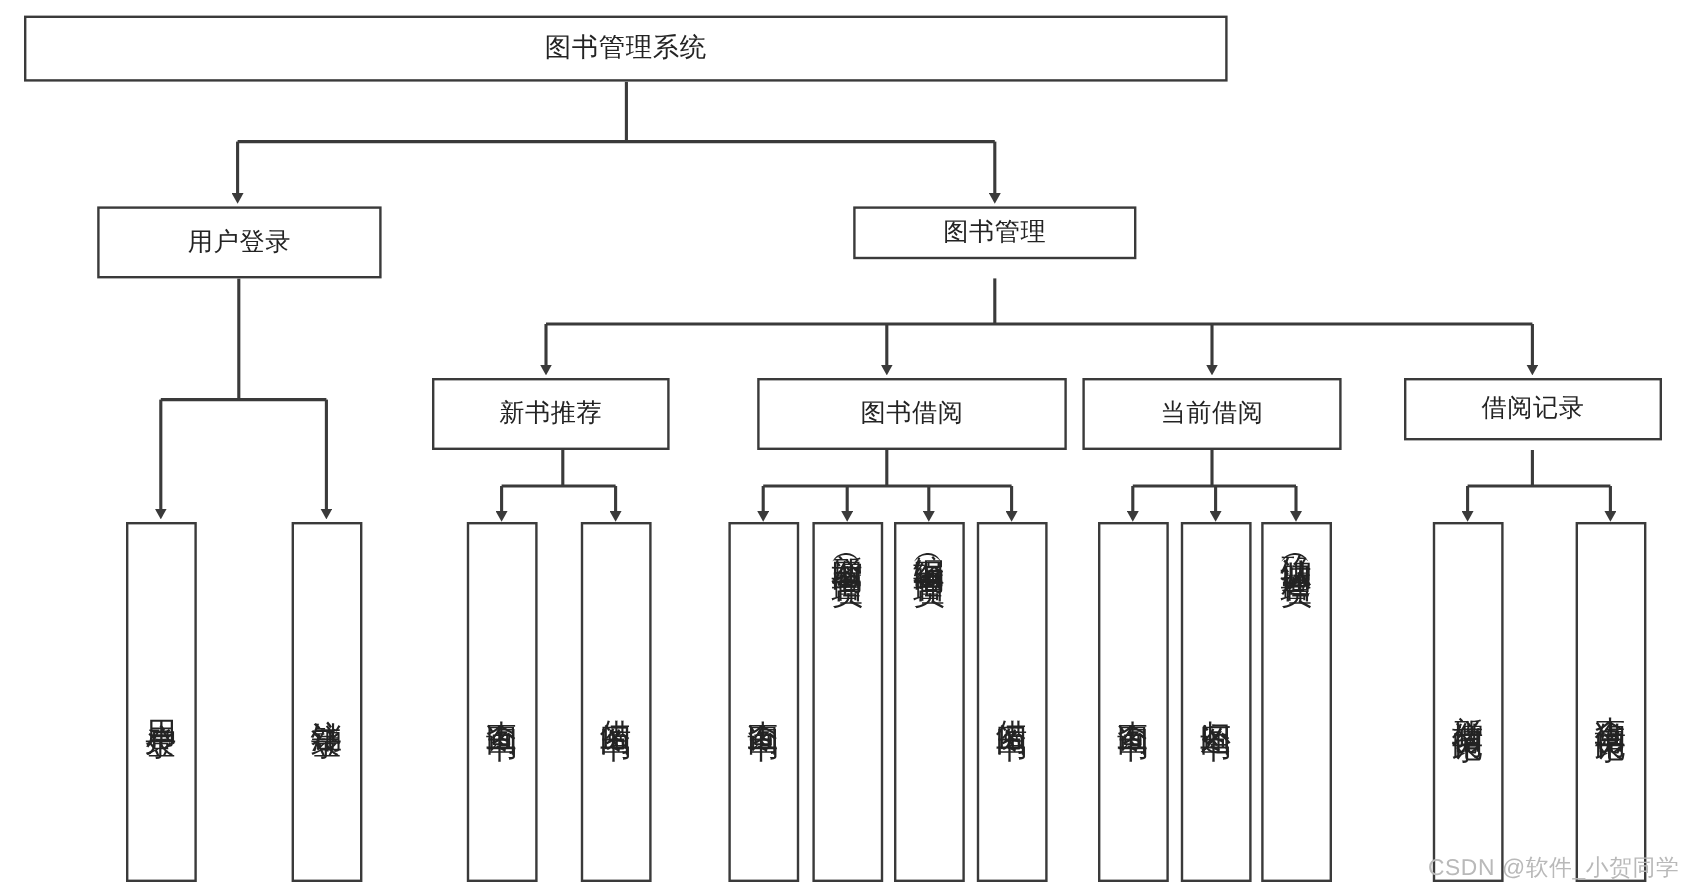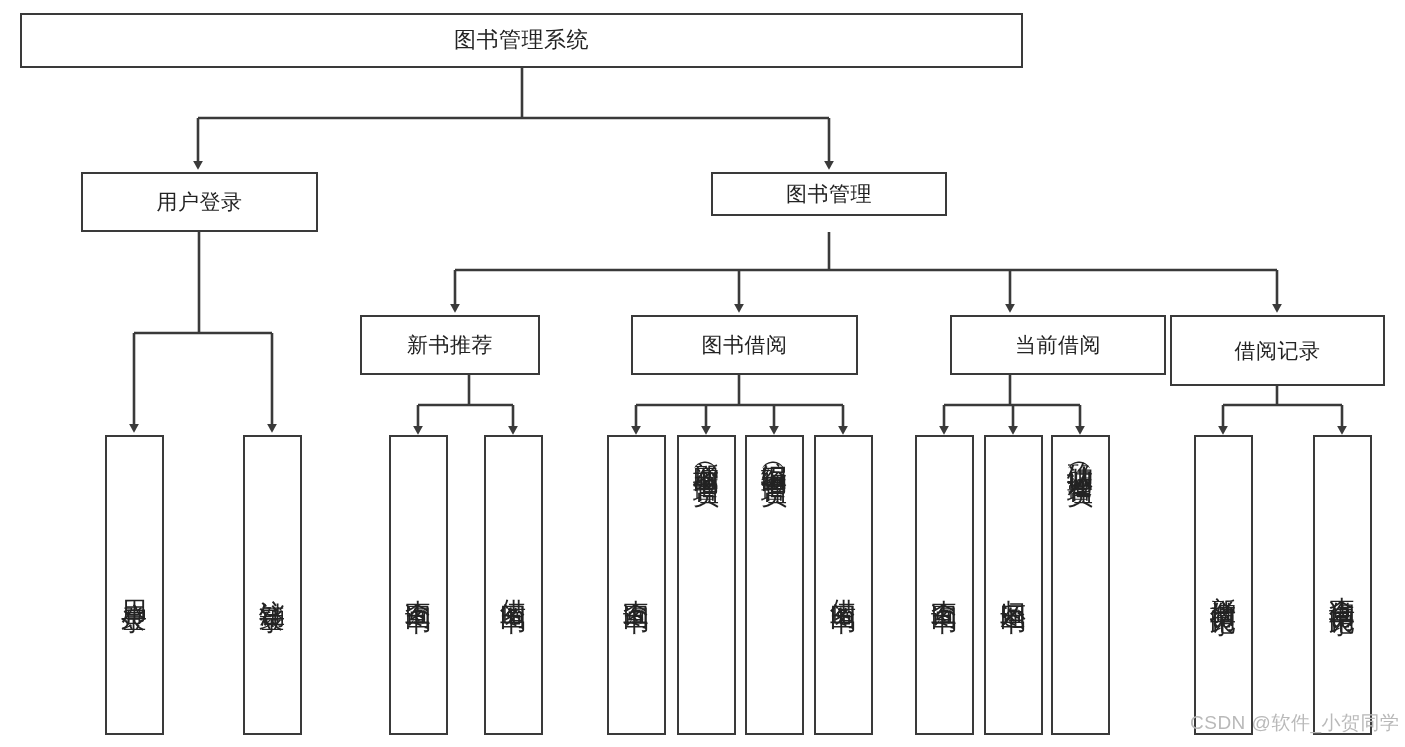--- a/index.html
+++ b/index.html
@@ -138,30 +138,30 @@
     <span class="node-label">图书管理系统</span>
   </div>
 
   <div class="node horiz" style="left:81px; top:172px; width:237px; height:60px;">
     <span class="node-label">用户登录</span>
   </div>
   <div class="node horiz" style="left:711px; top:172px; width:236px; height:44px;">
     <span class="node-label">图书管理</span>
   </div>
 
-  <div class="node horiz" style="left:360px; top:315px; width:180px; height:60px;">
+  <div class="node horiz" style="left:360px; top:315px; width:198px; height:60px;">
     <span class="node-label">新书推荐</span>
   </div>
-  <div class="node horiz" style="left:631px; top:315px; width:227px; height:60px;">
+  <div class="node horiz" style="left:631px; top:315px; width:258px; height:60px;">
     <span class="node-label">图书借阅</span>
   </div>
-  <div class="node horiz" style="left:950px; top:315px; width:216px; height:60px;">
+  <div class="node horiz" style="left:902px; top:315px; width:216px; height:60px;">
     <span class="node-label">当前借阅</span>
   </div>
-  <div class="node horiz" style="left:1170px; top:315px; width:215px; height:71px;">
+  <div class="node horiz" style="left:1170px; top:315px; width:215px; height:52px;">
     <span class="node-label">借阅记录</span>
   </div>
 
   <div class="node vert leaf-centered" style="left:105px; top:435px; width:59px; height:300px;">
     <span class="node-label">用户登录</span>
   </div>
   <div class="node vert leaf-centered" style="left:243px; top:435px; width:59px; height:300px;">
     <span class="node-label">注销登录</span>
   </div>
 

